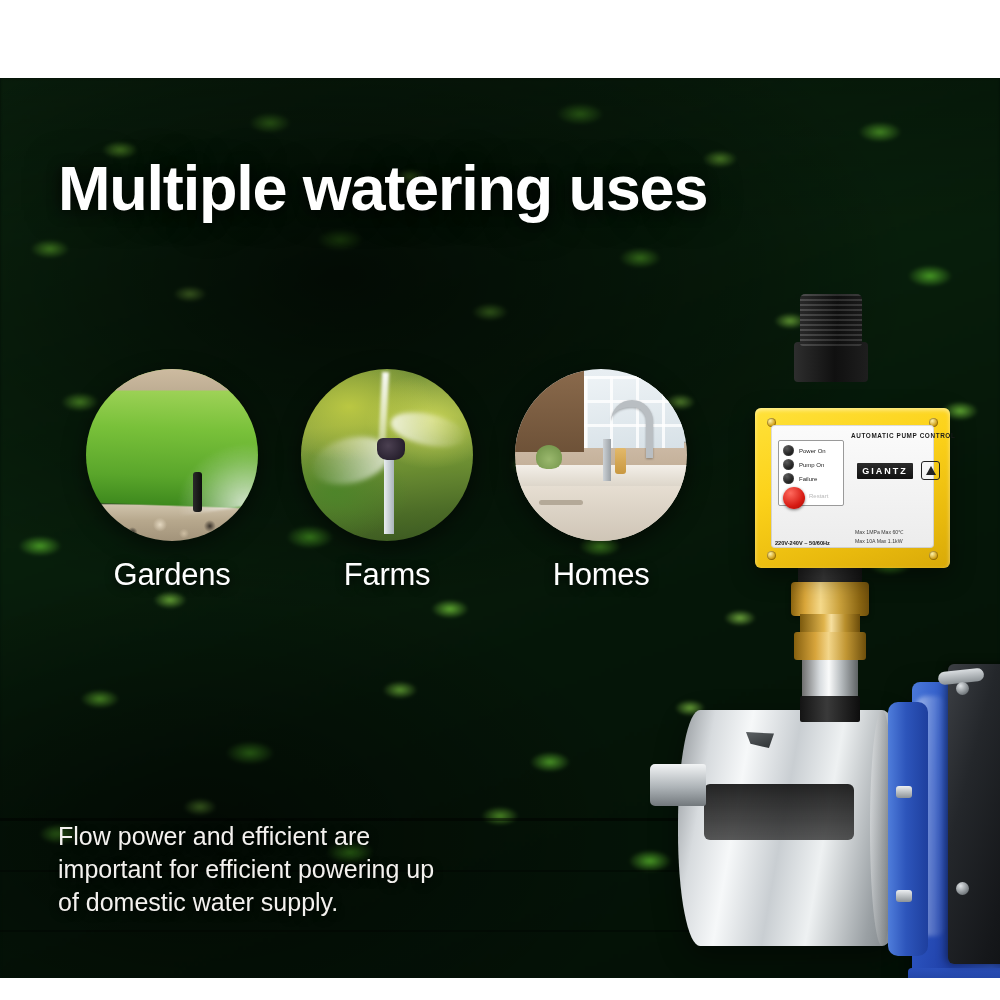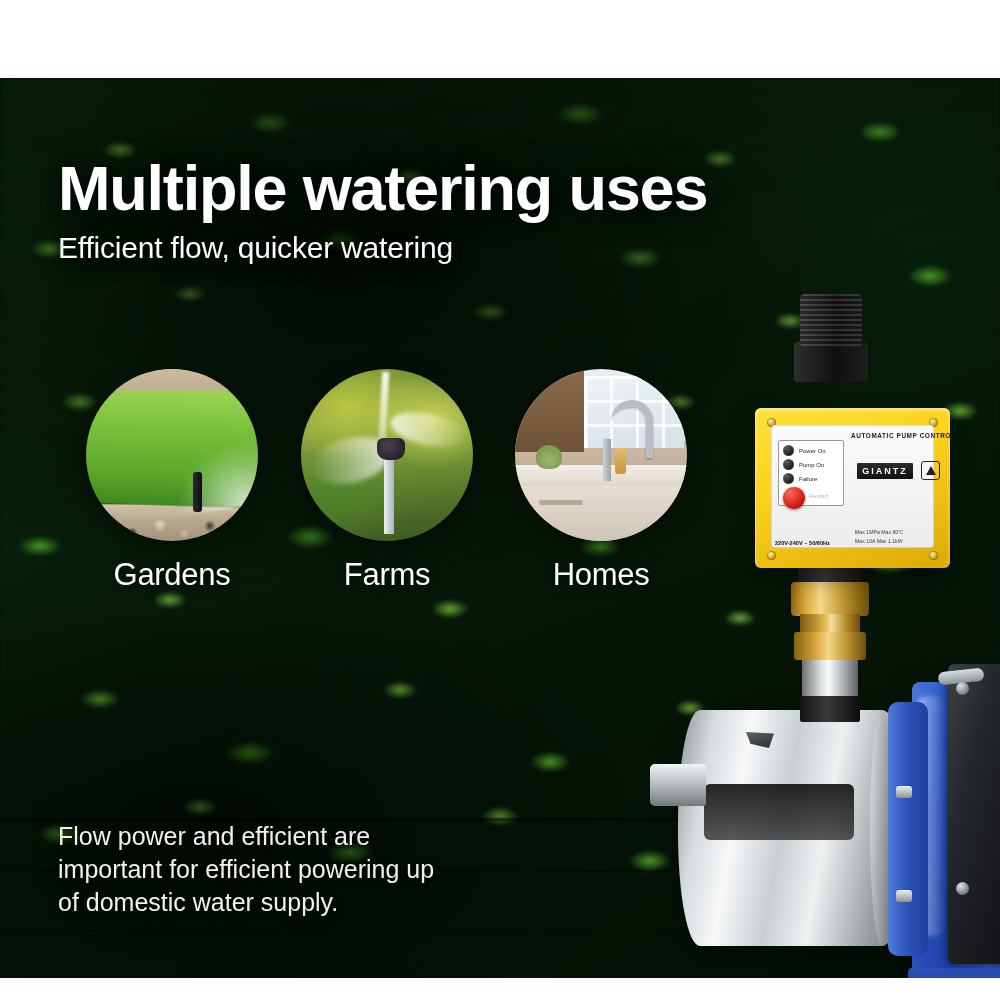--- a/index.html
+++ b/index.html
@@ -436,21 +436,20 @@
     <div class="hedge-shade"></div>
 
     <div class="deck">
       <div class="deck-top-edge"></div>
       <div class="deck-plank-line" style="top:52px"></div>
       <div class="deck-plank-line" style="top:112px"></div>
     </div>
     <div class="puddle"></div>
 
     <div class="headline">Multiple watering uses</div>
-    <div class="subhead">Efficient flow, quicker watering</div>
 
     <div class="features">
 
       <div class="feature f-gardens">
         <div class="bubble">
           <div class="art-garden">
             <div class="head"></div>
             <div class="pebbles"></div>
           </div>
         </div>

